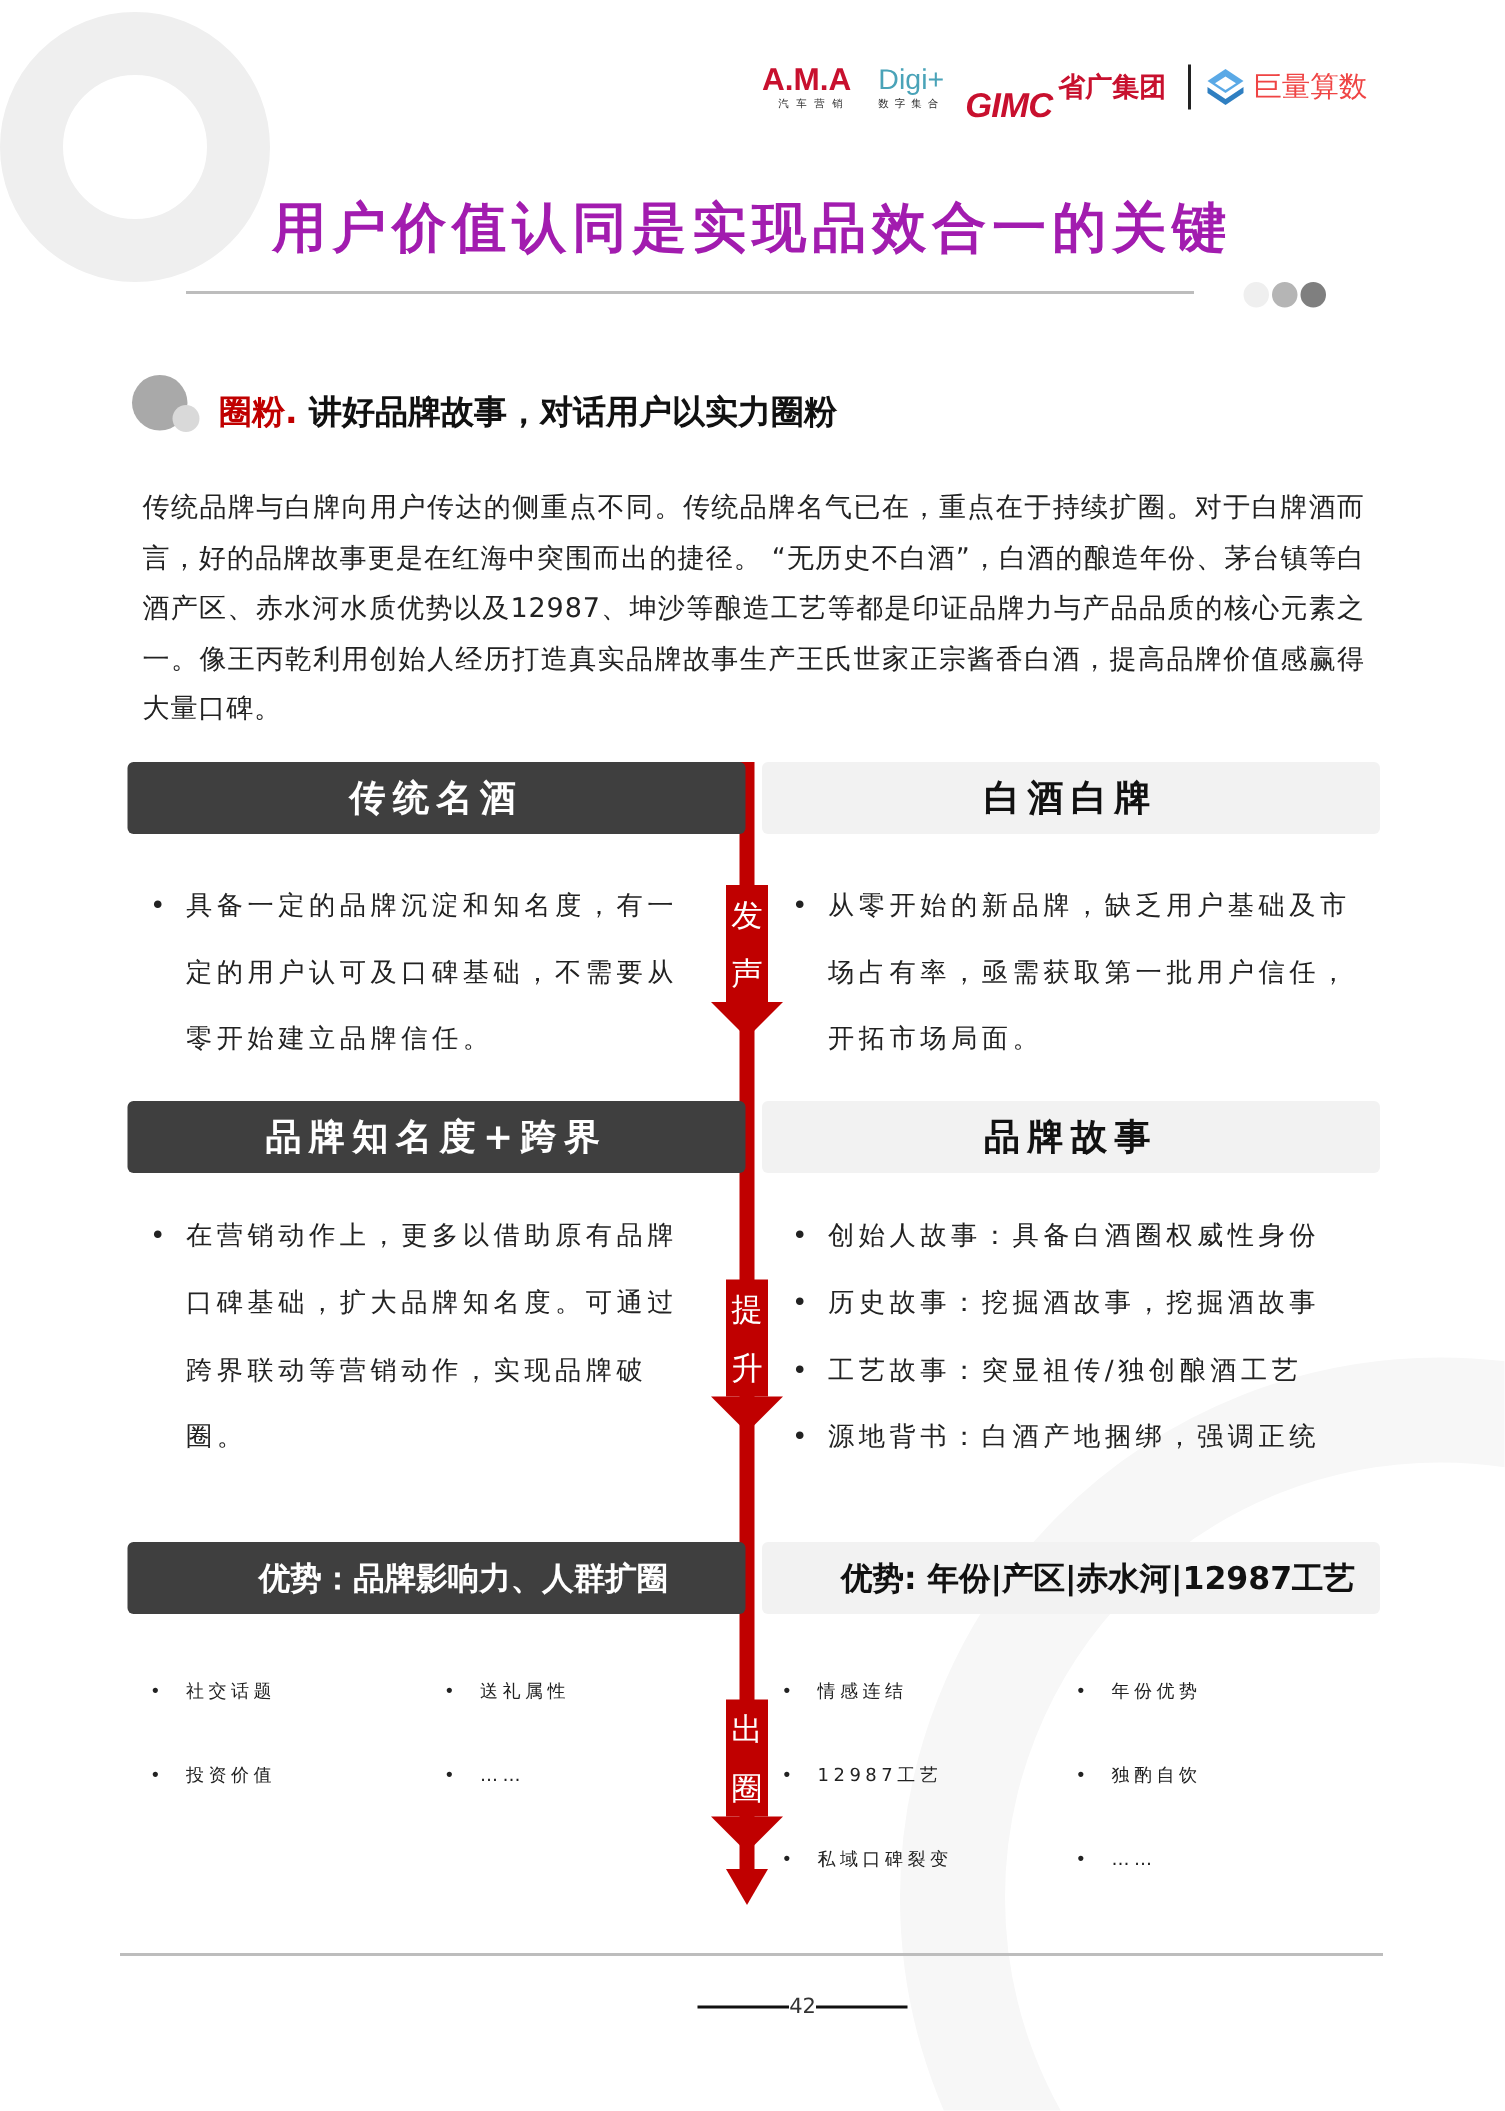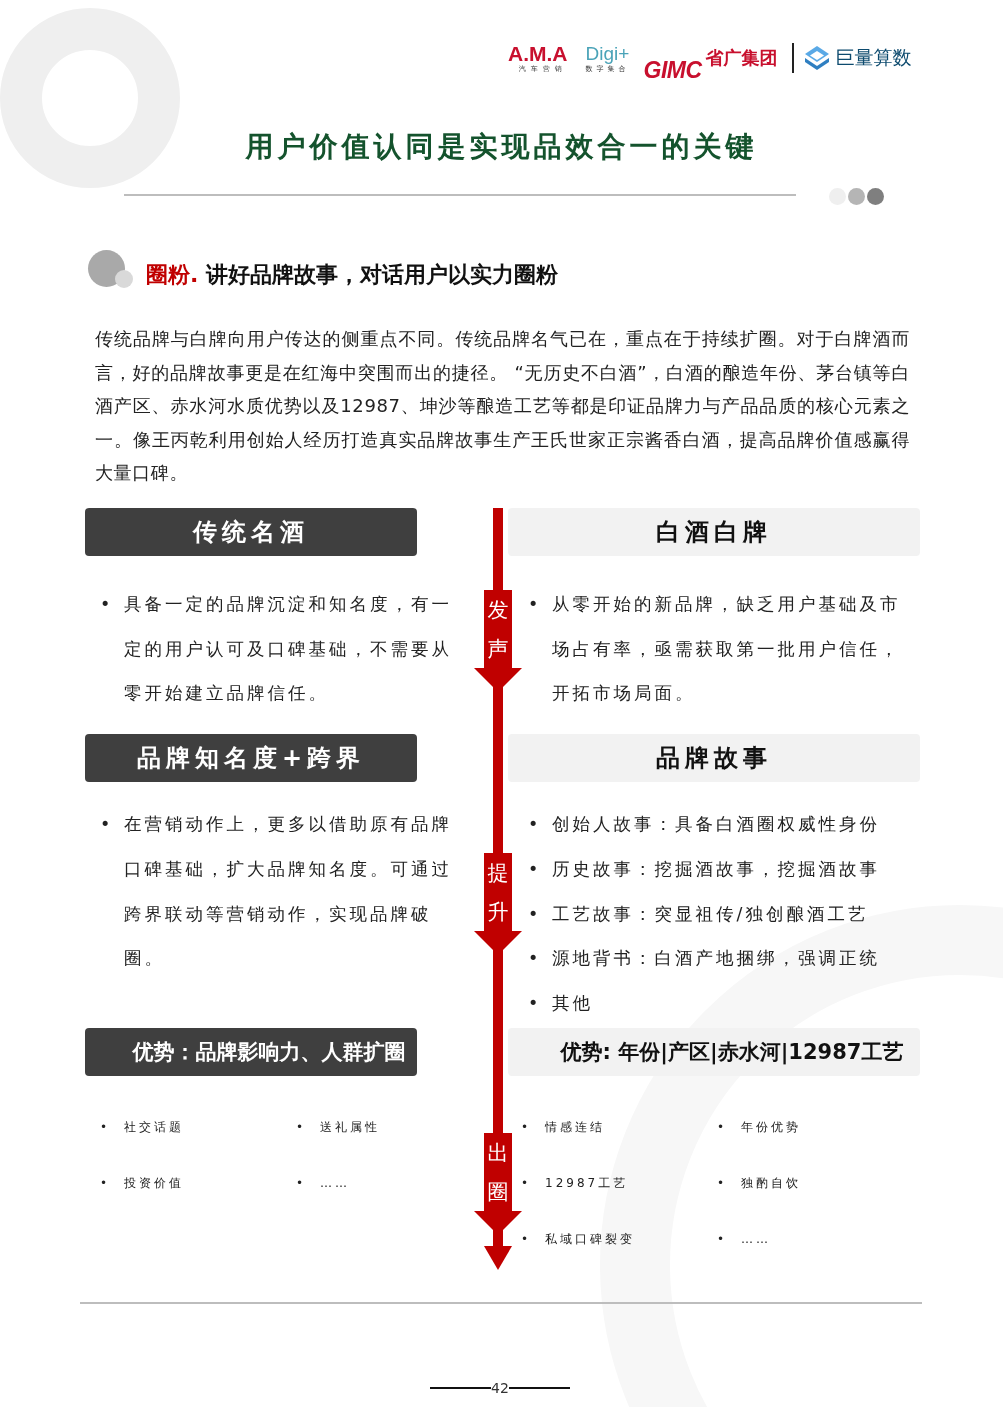--- a/index.html
+++ b/index.html
@@ -21,46 +21,46 @@
   .logo-ama .sub { font-size: 7px; color: #333; letter-spacing: 5px; line-height: 9px; padding-left: 10px; }
   .logo-digi { display: flex; flex-direction: column; align-items: center; margin-right: 14px; }
   .logo-digi .main { font-family: "Liberation Sans", sans-serif; color: #4aa3b8; font-size: 19px; line-height: 22px; }
   .logo-digi .sub { font-size: 7px; color: #333; letter-spacing: 4px; line-height: 9px; }
   .logo-gimc { display: flex; align-items: center; color: #c8102e; font-weight: bold; margin-right: 10px; }
   .logo-gimc .en { font-family: "Liberation Sans", sans-serif; font-style: italic; font-size: 23px; letter-spacing: -0.5px; margin-right: 4px; margin-top: 24px; }
   .logo-gimc .cn { font-size: 18px; }
   .logo-divider { width: 2px; height: 30px; background: #222; margin: 0 10px 0 4px; }
   .logo-jl { display: flex; align-items: center; }
   .logo-jl .icon { width: 26px; height: 26px; margin-right: 6px; }
-  .logo-jl .cn { font-size: 19px; color: #0c4a6e; }
+  .logo-jl .cn { font-size: 19px; color: #ef4444; }
 
   .title {
     position: absolute; top: 128px; left: 0; width: 1003px; text-align: center;
-    font-size: 28px; font-weight: bold; color: #14532d; letter-spacing: 4px;
+    font-size: 36px; font-weight: bold; color: #a21caf; letter-spacing: 4px;
     font-family: "DejaVu Sans", sans-serif;
   }
   .title-line { position: absolute; top: 194px; left: 124px; width: 672px; height: 2px; background: #bdbdbd; }
   .dots { position: absolute; top: 188px; left: 829px; display: flex; gap: 2px; }
   .dots span { width: 17px; height: 17px; border-radius: 50%; display: inline-block; }
 
   .section-head { position: absolute; top: 250px; left: 86px; display: flex; align-items: flex-end; }
   .sh-bullet { position: relative; width: 52px; height: 40px; }
   .sh-bullet .big { position: absolute; left: 2px; top: 0; width: 37px; height: 37px; border-radius: 50%; background: #a9a9a9; }
   .sh-bullet .small { position: absolute; left: 29px; top: 20px; width: 18px; height: 18px; border-radius: 50%; background: #d9d9d9; }
   .sh-text { font-size: 22px; font-weight: bold; color: #111; margin-left: 8px; }
   .sh-text .accent { color: #c00000; }
 
   .paragraph {
     position: absolute; top: 322px; left: 95px; width: 815px;
     font-size: 18px; line-height: 33.6px; color: #222; letter-spacing: 0.6px;
     text-align: justify;
   }
 
   .hdr { position: absolute; height: 48px; display: flex; align-items: center; justify-content: center; font-weight: bold; border-radius: 4px; }
-  .hdr.dark { background: #3f3f3f; color: #ffffff; left: 85px; width: 332px; }
+  .hdr.dark { background: #3f3f3f; color: #ffffff; left: 85px; width: 412px; }
   .hdr.light { background: #f2f2f2; color: #111; left: 508px; width: 412px; }
   .hdr.big { font-size: 24px; letter-spacing: 5px; }
   .hdr.med { font-size: 21px; letter-spacing: 0px; padding-left: 36px; }
 
   .col-list { position: absolute; font-size: 17.5px; color: #222; letter-spacing: 3px; }
   .col-list .item { position: relative; padding-left: 28px; }
   .col-list .item::before { content: "•"; position: absolute; left: 4px; top: 0; color: #222; }
   .col-list.lh44 { line-height: 44.5px; }
   .col-list.lh45 { line-height: 44.8px; }
 
@@ -68,21 +68,21 @@
   .grid2 .item { position: relative; padding-left: 26px; line-height: 56px; }
   .grid2 .item::before { content: "•"; position: absolute; left: 2px; }
 
   .red-line { position: absolute; left: 493px; top: 508px; width: 10px; height: 748px; background: #c00000; }
   .arrow { position: absolute; left: 474px; width: 48px; }
   .arrow .box { margin: 0 auto; width: 28px; background: #c00000; color: #fff; font-size: 21px; display: flex; flex-direction: column; align-items: center; justify-content: space-around; }
   .arrow .head { width: 0; height: 0; border-left: 24px solid transparent; border-right: 24px solid transparent; border-top: 24px solid #c00000; margin: 0 auto; }
   .final-head { position: absolute; left: 484px; top: 1246px; width: 0; height: 0; border-left: 14px solid transparent; border-right: 14px solid transparent; border-top: 24px solid #c00000; }
 
   .footer-line { position: absolute; top: 1302px; left: 80px; width: 842px; height: 2px; background: #bdbdbd; }
-  .page-num-wrap { position: absolute; top: 1380px; left: 395px; width: 210px; display: flex; align-items: center; justify-content: center; }
+  .page-num-wrap { position: absolute; top: 1330px; left: 395px; width: 210px; display: flex; align-items: center; justify-content: flex-end; }
   .page-num-wrap .dash { width: 61px; height: 2px; background: #111; }
   .page-num-wrap .num { font-size: 14px; color: #333; font-family: "DejaVu Sans", sans-serif; }
 </style>
 </head>
 <body>
 
 <div class="deco-ring"></div>
 <div class="deco-ring-bottom"></div>
 
 <div class="logos">
@@ -153,21 +153,20 @@
 <div class="hdr light big" style="top:734px;">品牌故事</div>
 
 <div class="col-list lh45" style="top:802px; left:96px; width:370px;">
   <div class="item">在营销动作上，更多以借助原有品牌口碑基础，扩大品牌知名度。可通过跨界联动等营销动作，实现品牌破圈。</div>
 </div>
 <div class="col-list lh45" style="top:802px; left:524px; width:400px;">
   <div class="item">创始人故事：具备白酒圈权威性身份</div>
   <div class="item">历史故事：挖掘酒故事，挖掘酒故事</div>
   <div class="item">工艺故事：突显祖传/独创酿酒工艺</div>
   <div class="item">源地背书：白酒产地捆绑，强调正统</div>
-  <div class="item">其他</div>
 </div>
 
 <div class="arrow" style="top:853px;">
   <div class="box" style="height:78px;">
     <span>提</span>
     <span>升</span>
   </div>
   <div class="head"></div>
 </div>
 

